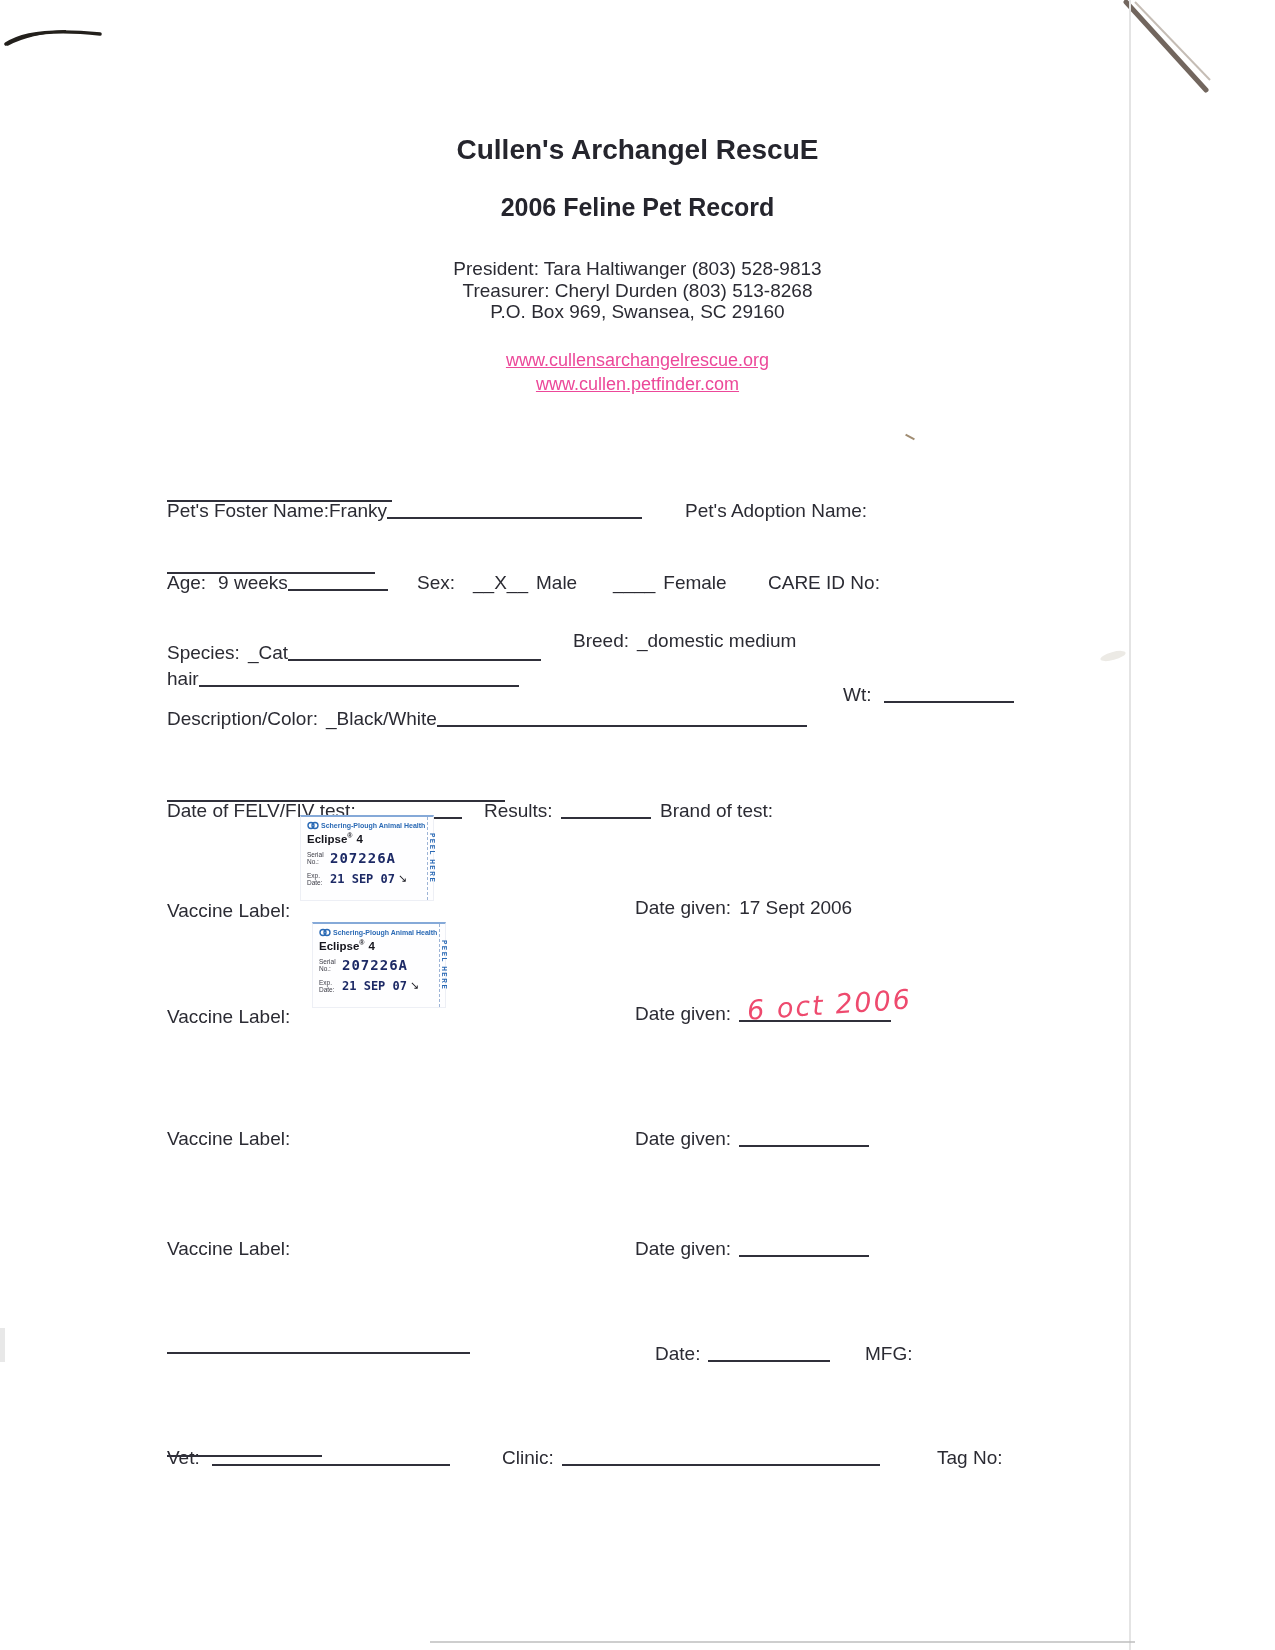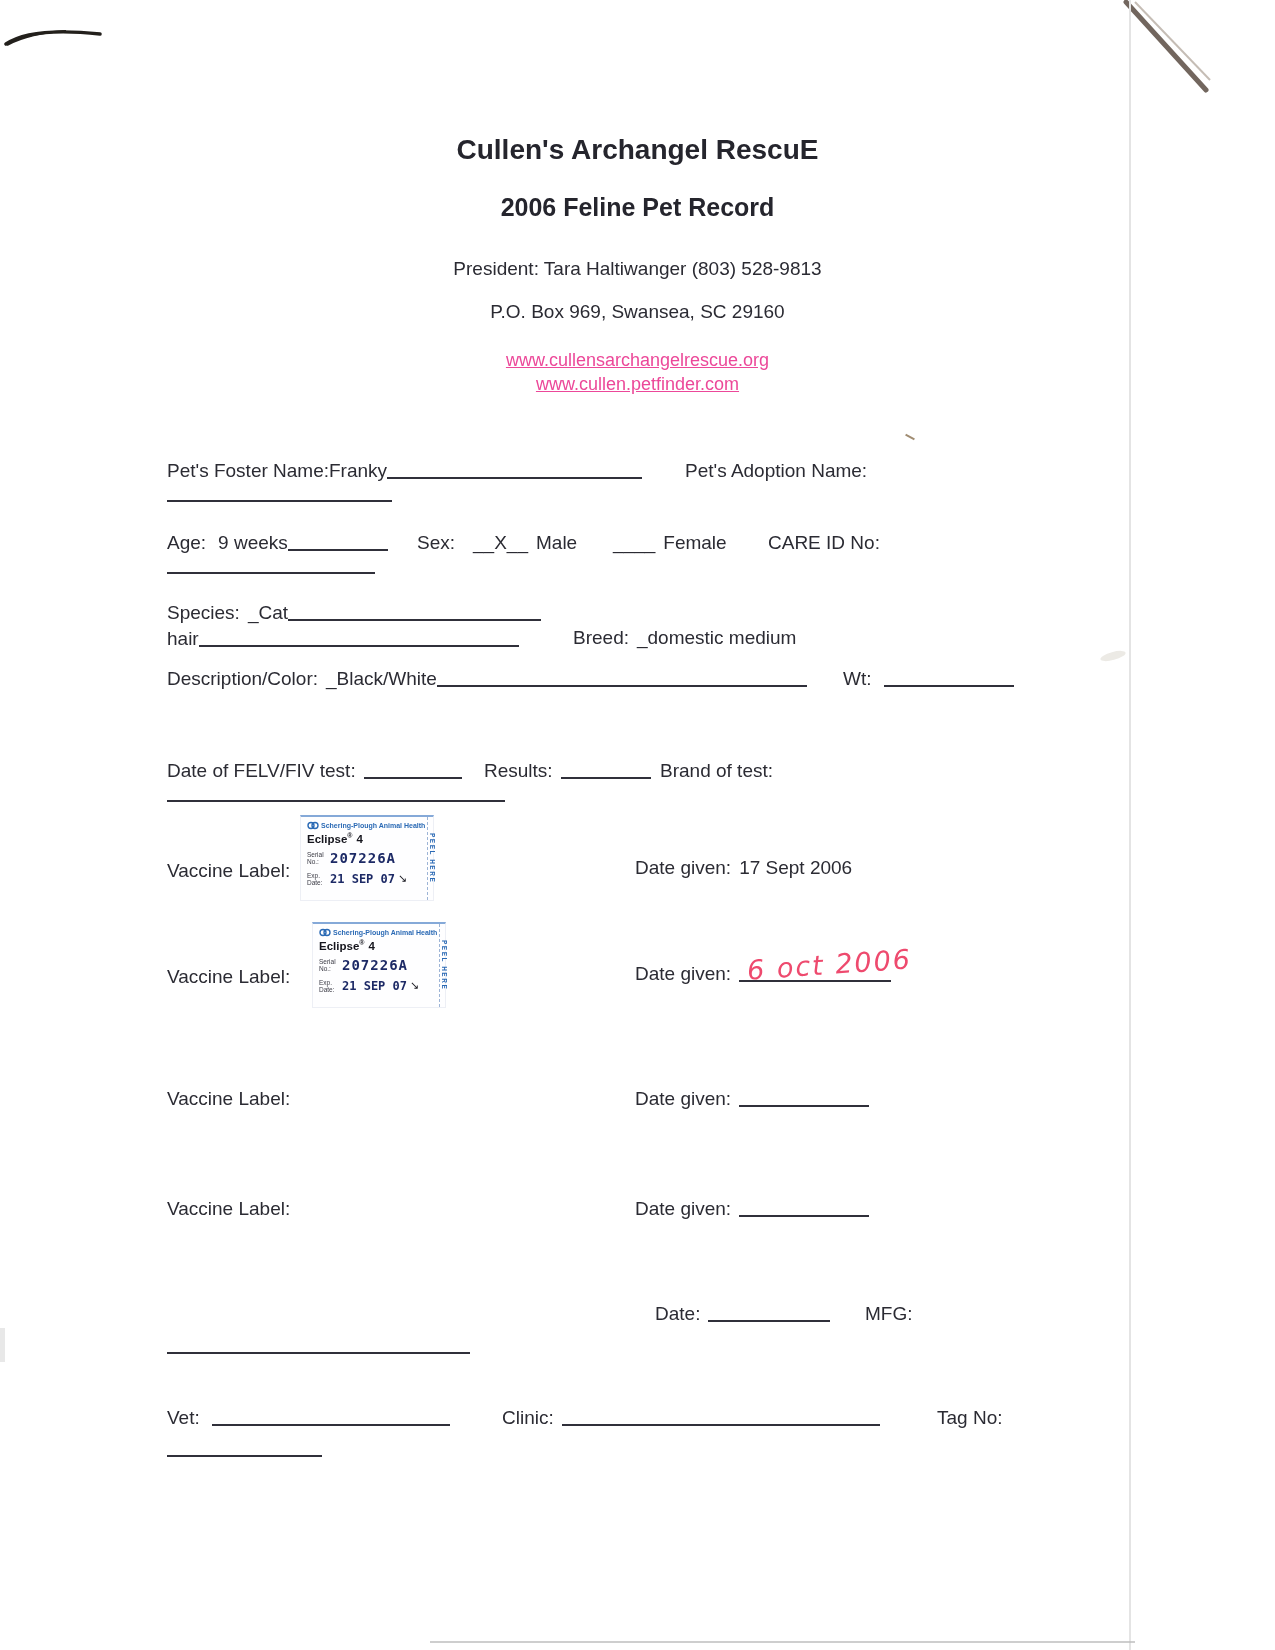--- a/index.html
+++ b/index.html
@@ -3,21 +3,21 @@
 <meta charset="utf-8">
 <style>
   html,body{margin:0;padding:0;background:#ffffff;}
   .page{position:relative;width:1275px;height:1650px;background:#ffffff;
         font-family:"Liberation Sans",sans-serif;color:#2b2b33;overflow:hidden;}
   .hdr{position:absolute;left:0;width:100%;text-align:center;white-space:nowrap;}
   .t1{font-size:28px;font-weight:bold;color:#25252d;}
   .t2{font-size:25px;font-weight:bold;color:#25252d;}
   .ct{font-size:19px;color:#2b2b33;}
   .lnk{font-size:18px;color:#ec4899;text-decoration:underline;}
-  .row{position:absolute;font-size:19px;white-space:nowrap;color:#2b2b33;}
+  .row{position:absolute;font-size:19px;white-space:nowrap;color:#2b2b33;margin-top:40px;}
   .bl{display:inline-block;border-bottom:2px solid #30303a;height:15px;transform:translateY(2px);}
   .uline{position:absolute;border-top:2px solid #30303a;}
   .gap8{margin-left:8px;} .gap12{margin-left:12px;text-align:center;} .gap18{margin-left:18px;}
   .handwrite{position:absolute;color:#ee4a6e;font-style:italic;font-size:27px;
              font-family:"DejaVu Sans",sans-serif;transform:rotate(-4deg);letter-spacing:2px;white-space:nowrap;}
   
   .sticker{position:absolute;display:flex;width:134px;height:86px;background:#fefeff;
            border:1px solid #edeff5;border-top:2px solid #85a9d8;box-sizing:border-box;}
   .stk-main{flex:1;padding:4px 2px 3px 6px;}
   .stk-brand{font-size:7px;font-weight:bold;color:#2b6ab5;display:flex;align-items:center;gap:2px;white-space:nowrap;}
@@ -38,40 +38,41 @@
   .art{position:absolute;}
 </style>
 </head>
 <body>
 
 <div class="page">
 
   <div class="hdr t1" style="top:134px">Cullen's Archangel RescuE</div>
   <div class="hdr t2" style="top:193px">2006 Feline Pet Record</div>
   <div class="hdr ct" style="top:258px">President: Tara Haltiwanger (803) 528-9813</div>
+  <div class="hdr ct" style="top:280px">Treasurer: Cheryl Durden (803) 513-8268</div>
   <div class="hdr ct" style="top:301px">P.O. Box 969, Swansea, SC 29160</div>
   <div class="hdr lnk" style="top:350px">www.cullensarchangelrescue.org</div>
   <div class="hdr lnk" style="top:374px">www.cullen.petfinder.com</div>
 
   <div class="row" style="left:167px;top:460px"><span>Pet's Foster Name:</span><span>Franky</span><span class="bl" style="width:255px"></span></div>
   <div class="row" style="left:685px;top:460px"><span>Pet's Adoption Name:</span></div>
   <div class="uline" style="left:167px;top:500px;width:225px"></div>
 
   <div class="row" style="left:167px;top:532px"><span>Age:</span><span class="gap12">9 weeks</span><span class="bl" style="width:100px"></span></div>
   <div class="row" style="left:417px;top:532px"><span>Sex:</span><span class="gap18">__X__</span><span class="gap8">Male</span></div>
   <div class="row" style="left:613px;top:532px"><span>____</span><span class="gap8">Female</span></div>
   <div class="row" style="left:768px;top:532px"><span>CARE ID No:</span></div>
   <div class="uline" style="left:167px;top:572px;width:208px"></div>
 
   <div class="row" style="left:167px;top:602px"><span>Species:</span><span class="gap8">_Cat</span><span class="bl" style="width:253px"></span></div>
-  <div class="row" style="left:573px;top:627px"><span>Breed:</span><span class="gap8">_domestic medium</span></div>
+  <div class="row" style="left:573px;top:590px"><span>Breed:</span><span class="gap8">_domestic medium</span></div>
   <div class="row" style="left:167px;top:628px"><span>hair</span><span class="bl" style="width:320px"></span></div>
 
   <div class="row" style="left:167px;top:668px"><span>Description/Color:</span><span class="gap8">_Black/White</span><span class="bl" style="width:370px"></span></div>
-  <div class="row" style="left:843px;top:668px"><span>Wt:</span><span class="bl gap12" style="width:130px"></span></div>
+  <div class="row" style="left:843px;top:644px"><span>Wt:</span><span class="bl gap12" style="width:130px"></span></div>
 
   <div class="row" style="left:167px;top:760px"><span>Date of FELV/FIV test:</span><span class="bl gap8" style="width:98px"></span></div>
   <div class="row" style="left:484px;top:760px"><span>Results:</span><span class="bl gap8" style="width:90px"></span></div>
   <div class="row" style="left:660px;top:760px"><span>Brand of test:</span></div>
   <div class="uline" style="left:167px;top:800px;width:338px"></div>
 
   <div class="row" style="left:167px;top:860px"><span>Vaccine Label:</span></div>
   <div class="sticker" style="left:300px;top:815px">
     <div class="stk-main">
       <div class="stk-brand">

